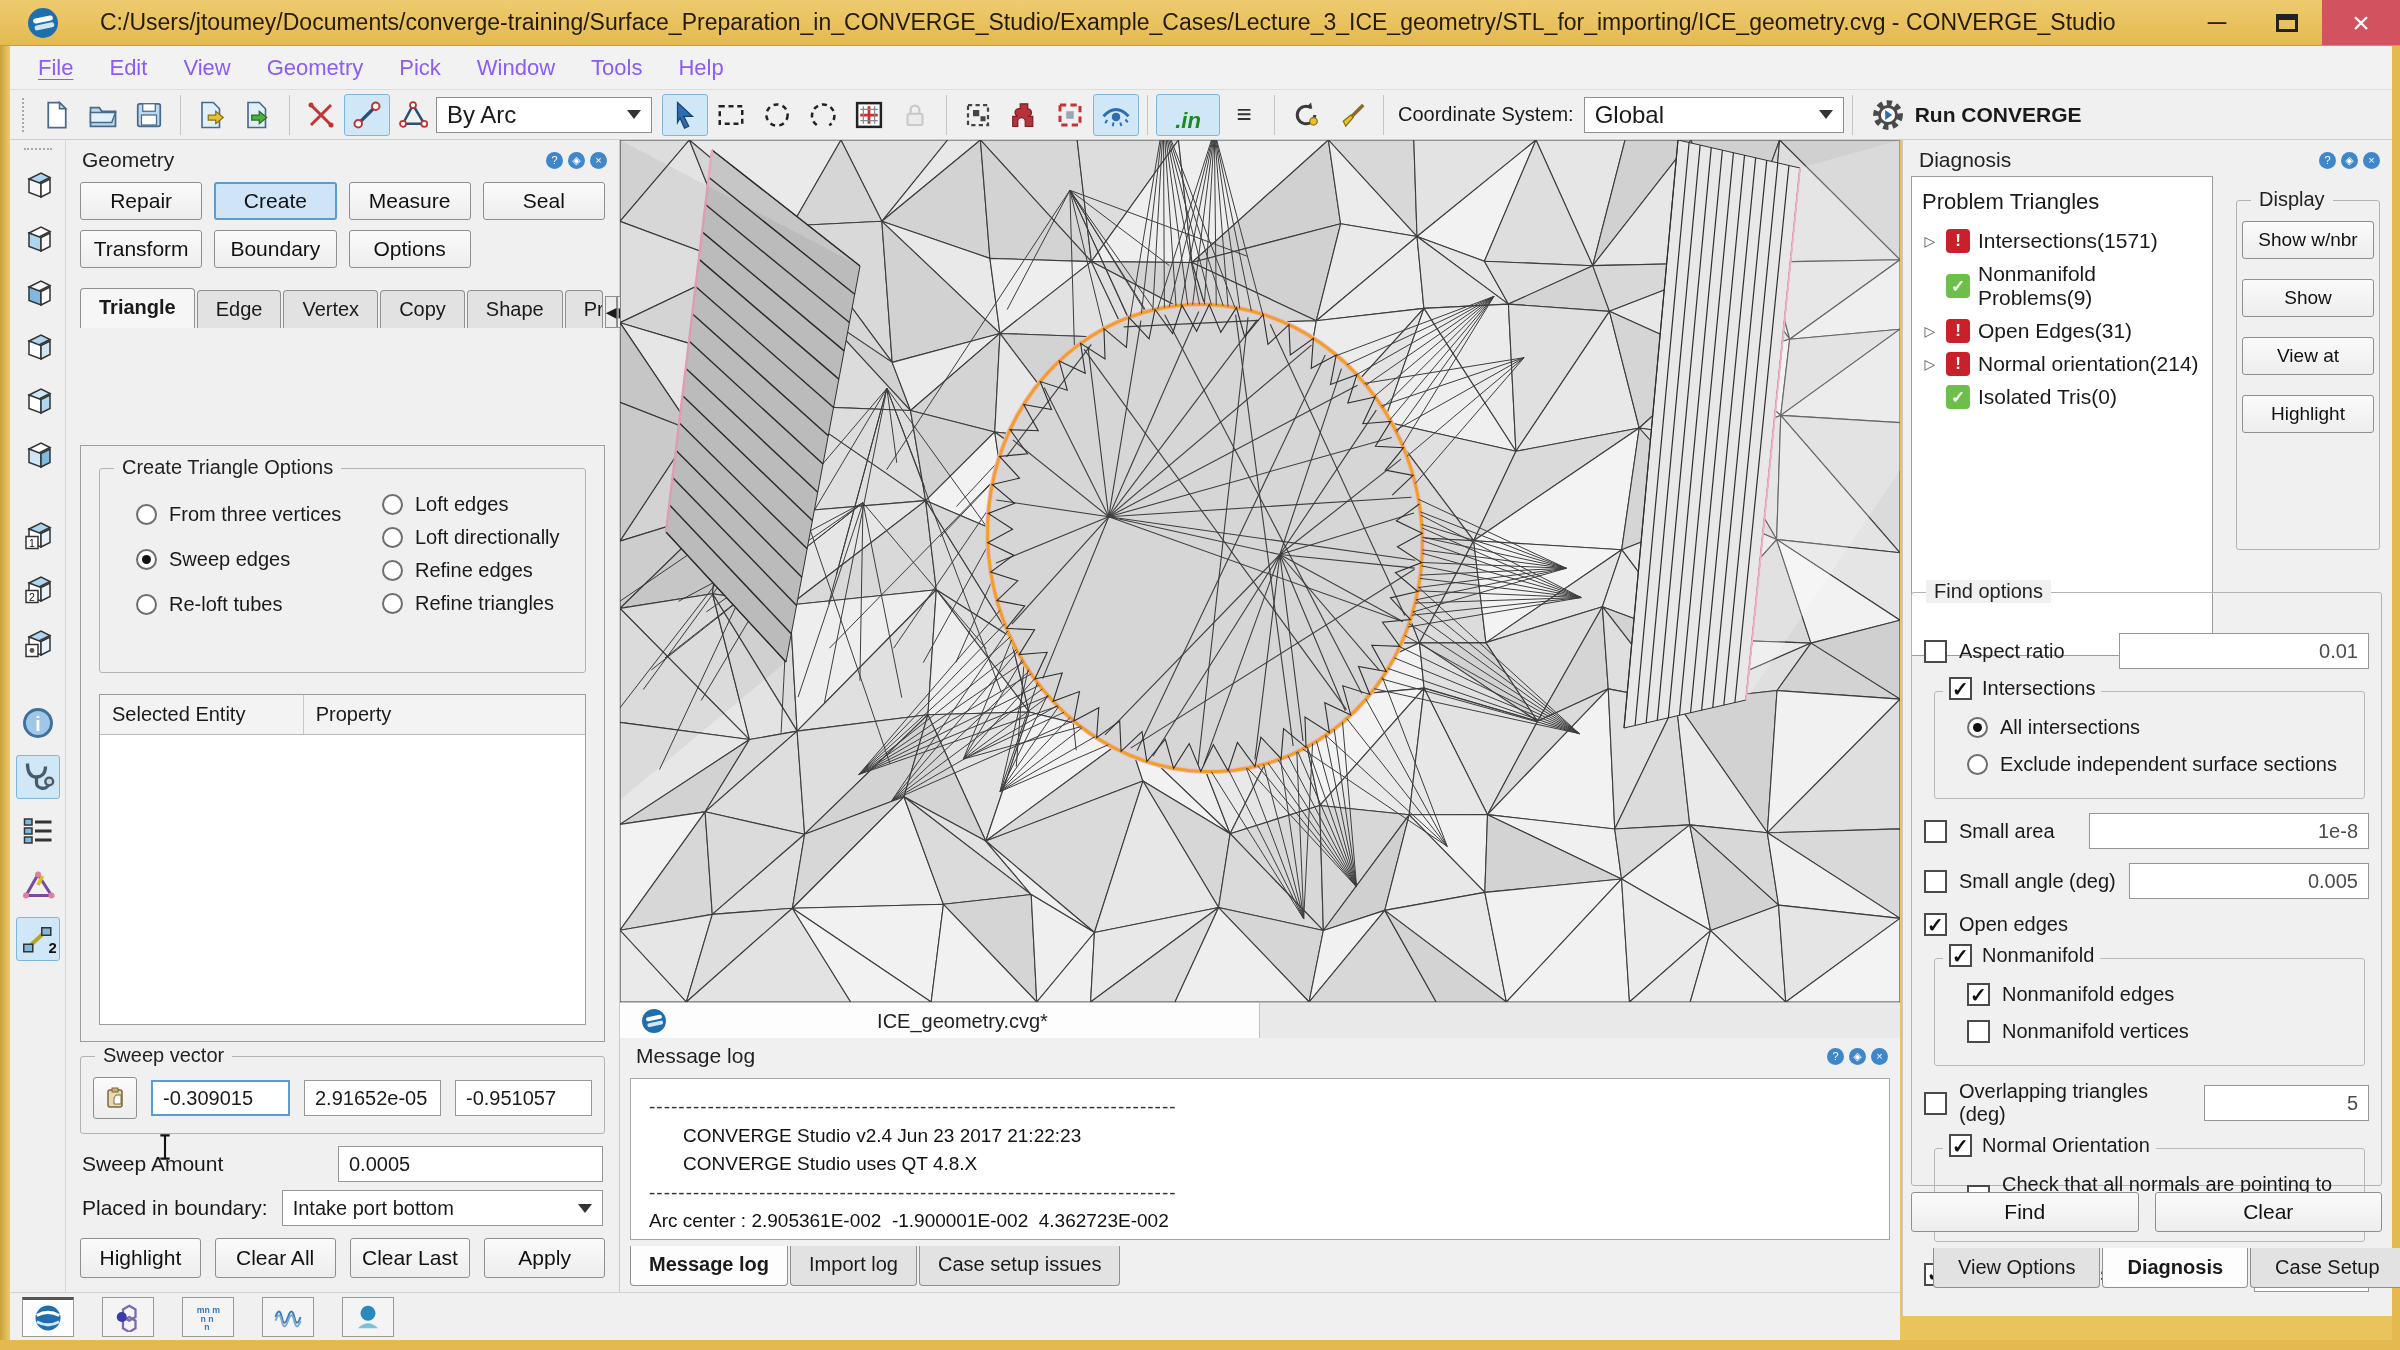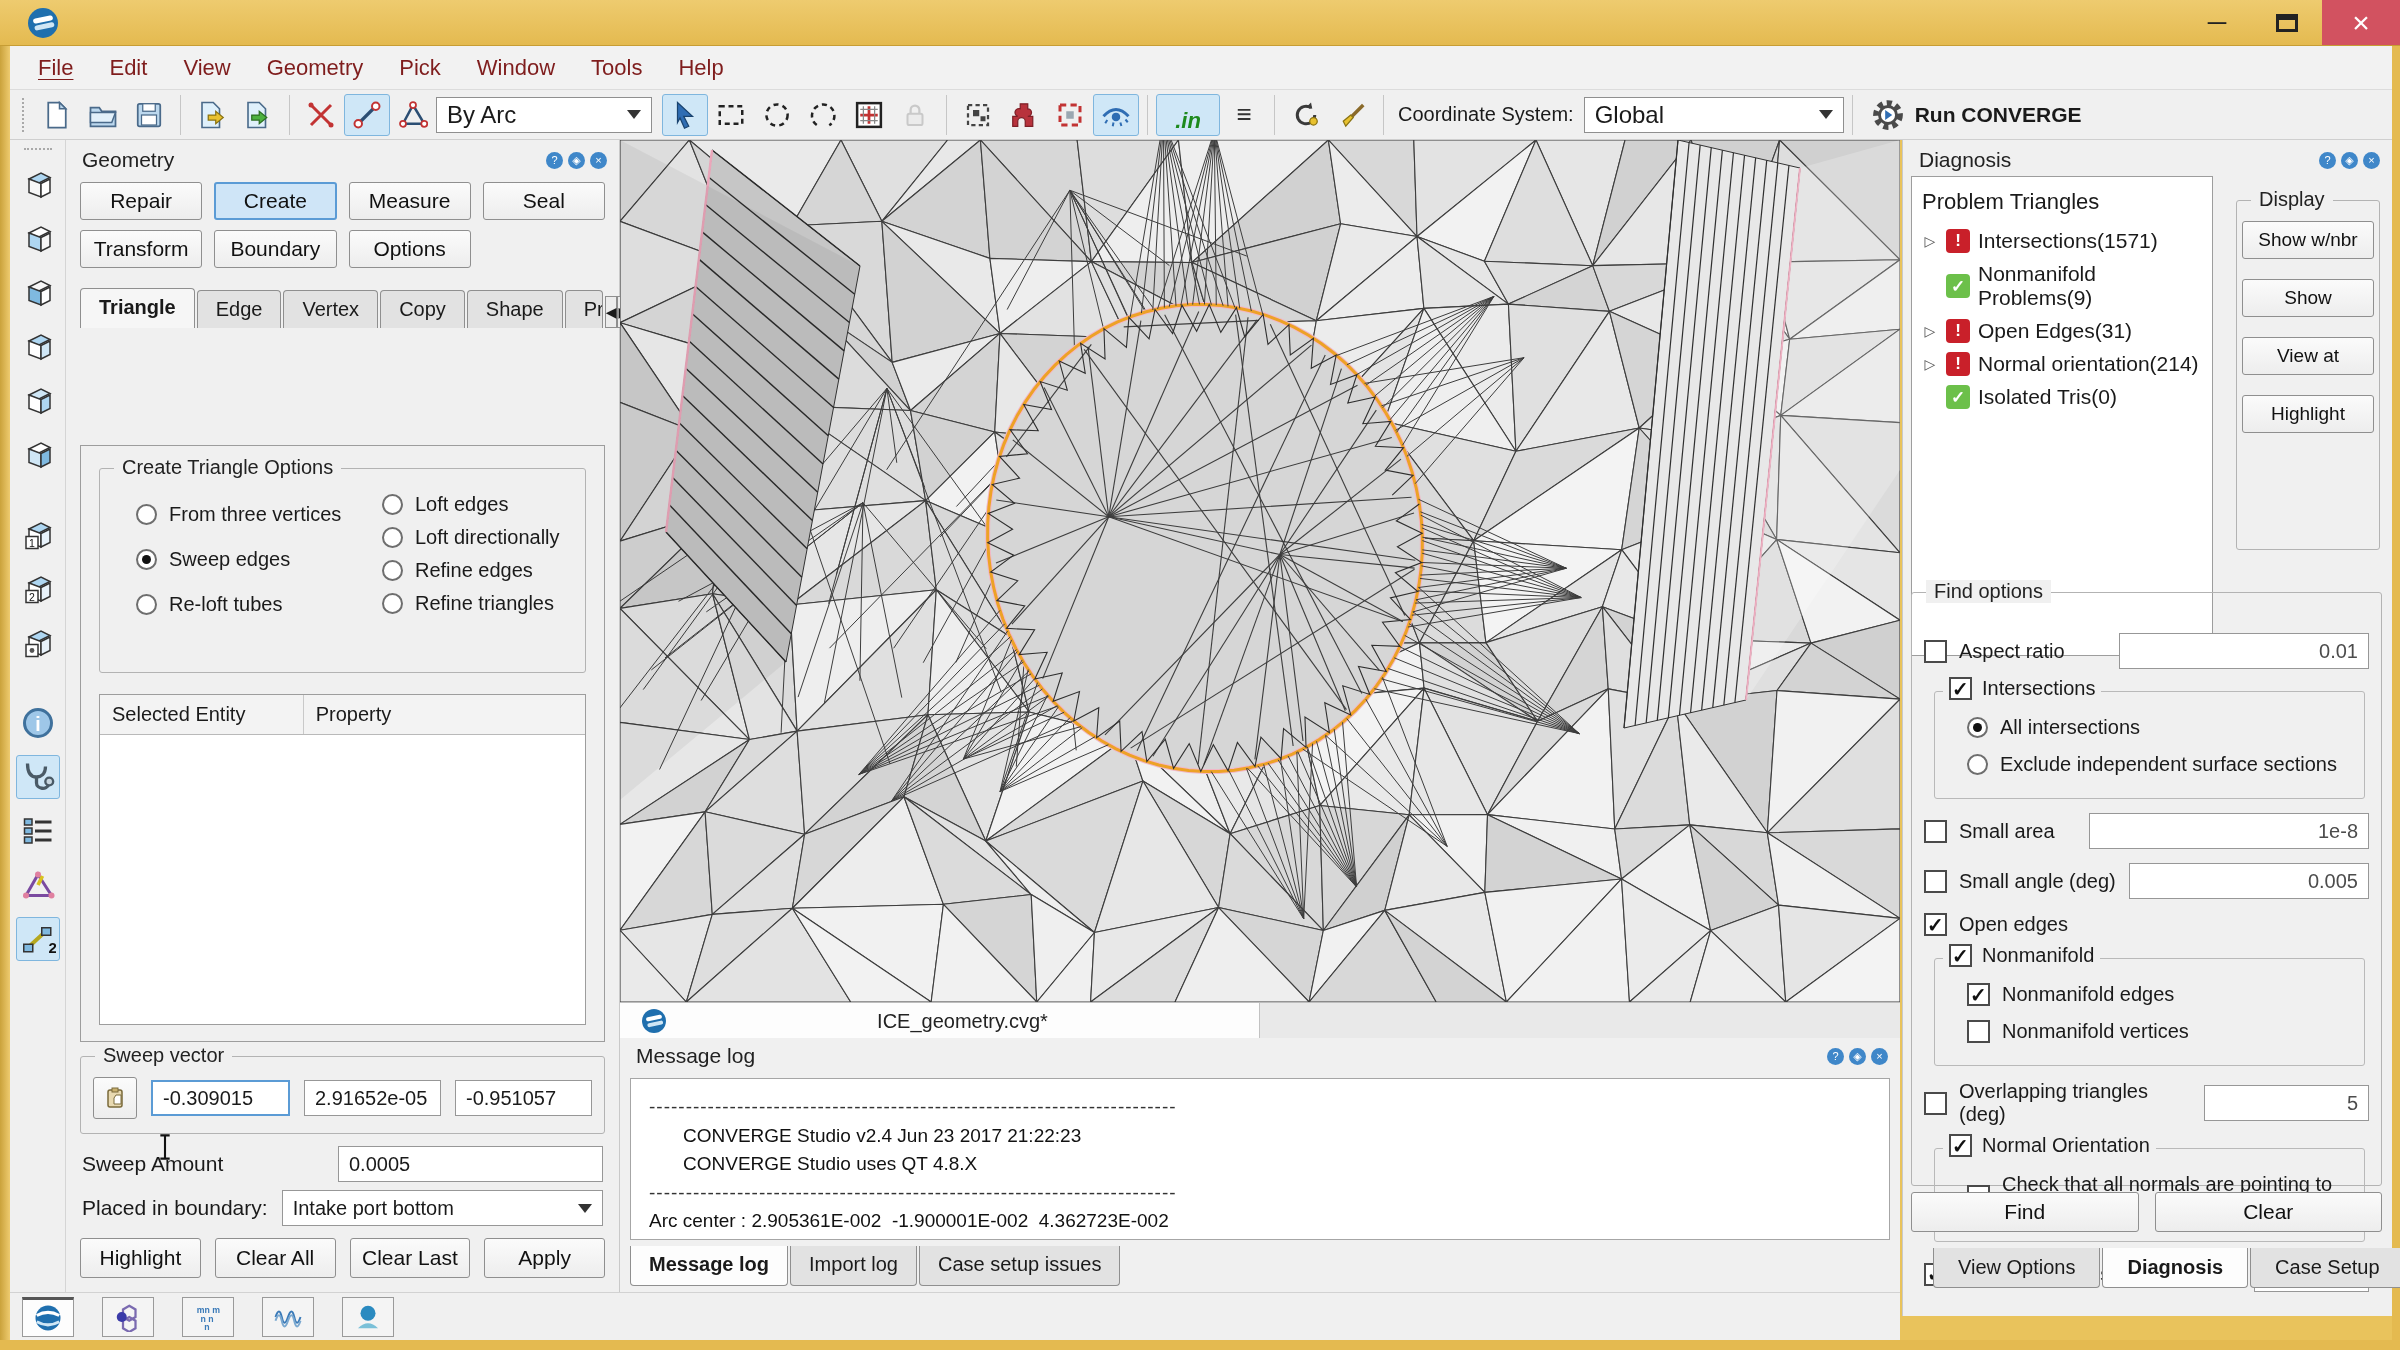--- a/index.html
+++ b/index.html
@@ -12,21 +12,21 @@
   .app-logo { width:30px; height:30px; border-radius:50%; background:#1f6fae; margin-left:28px; position:relative; flex:0 0 auto; }
   .app-logo::after { content:""; position:absolute; left:5px; top:9px; width:20px; height:5px; background:#fff; border-radius:3px; transform:rotate(-12deg); box-shadow:0 7px 0 #cfe6f5; }
   .title-text { margin-left:42px; font-size:23px; color:#241c06; white-space:nowrap; }
   .win-controls { margin-left:auto; display:flex; align-items:stretch; height:100%; }
   .win-btn { width:70px; display:flex; align-items:center; justify-content:center; font-size:26px; color:#222; }
   .win-btn.close { background:#d25260; color:#fff; width:78px; font-size:30px; }
   .maxbox { width:22px; height:18px; border:3px solid #222; border-top-width:6px; }
 
   
   .menubar { left:10px; top:46px; width:2382px; height:44px; background:#f2f2f2; display:flex; align-items:center; gap:8px; padding-left:14px; border-bottom:1px solid #dcdcdc; }
-  .menu-item { font-size:22px; padding:4px 14px; color:#7f1d1d; }
+  .menu-item { font-size:22px; padding:4px 14px; color:#8b5cf6; }
   .menu-item:first-child { text-decoration:underline; text-decoration-thickness:1px; text-underline-offset:4px; }
 
   
   .toolbar { left:10px; top:90px; width:2382px; height:50px; background:#f0f0f0; display:flex; align-items:center; padding-left:6px; border-bottom:1px solid #cfcfcf; }
   .grip { width:6px; height:34px; margin:0 6px; border-left:2px dotted #a9a9a9; }
   .tsep { width:1px; height:40px; background:#c6c6c6; margin:0 8px; }
   .tbtn { width:46px; height:42px; display:flex; align-items:center; justify-content:center; border:1px solid transparent; border-radius:3px; }
   .tbtn.sel { background:#cfe7f7; border-color:#7fb6de; }
   .tbtn svg { width:30px; height:30px; }
   .tbtn.dis { opacity:.45; }
@@ -136,20 +136,21 @@
   .module-bar { left:10px; top:1292px; width:1890px; height:48px; background:#f0f0f0; border-top:1px solid #d2d2d2; display:flex; align-items:center; padding-left:12px; gap:28px; }
   .mod-btn { width:52px; height:40px; border:1px solid #9a9a9a; background:#f4f4f4; display:flex; align-items:center; justify-content:center; }
   .mod-btn.sel { background:#fdfdfd; border-top:3px solid #555; }
   .mod-btn svg { width:30px; height:30px; }
 </style>
 </head>
 <body>
 
 <div class="abs titlebar">
   <div class="app-logo"></div>
+  <div class="title-text">C:/Users/jtoumey/Documents/converge-training/Surface_Preparation_in_CONVERGE_Studio/Example_Cases/Lecture_3_ICE_geometry/STL_for_importing/ICE_geometry.cvg - CONVERGE_Studio</div>
   <div class="win-controls">
     <div class="win-btn">─</div>
     <div class="win-btn">
         <span class="maxbox"></span>
       </div>
     <div class="win-btn close">×</div>
   </div>
 </div>
 
 <div class="abs menubar">

